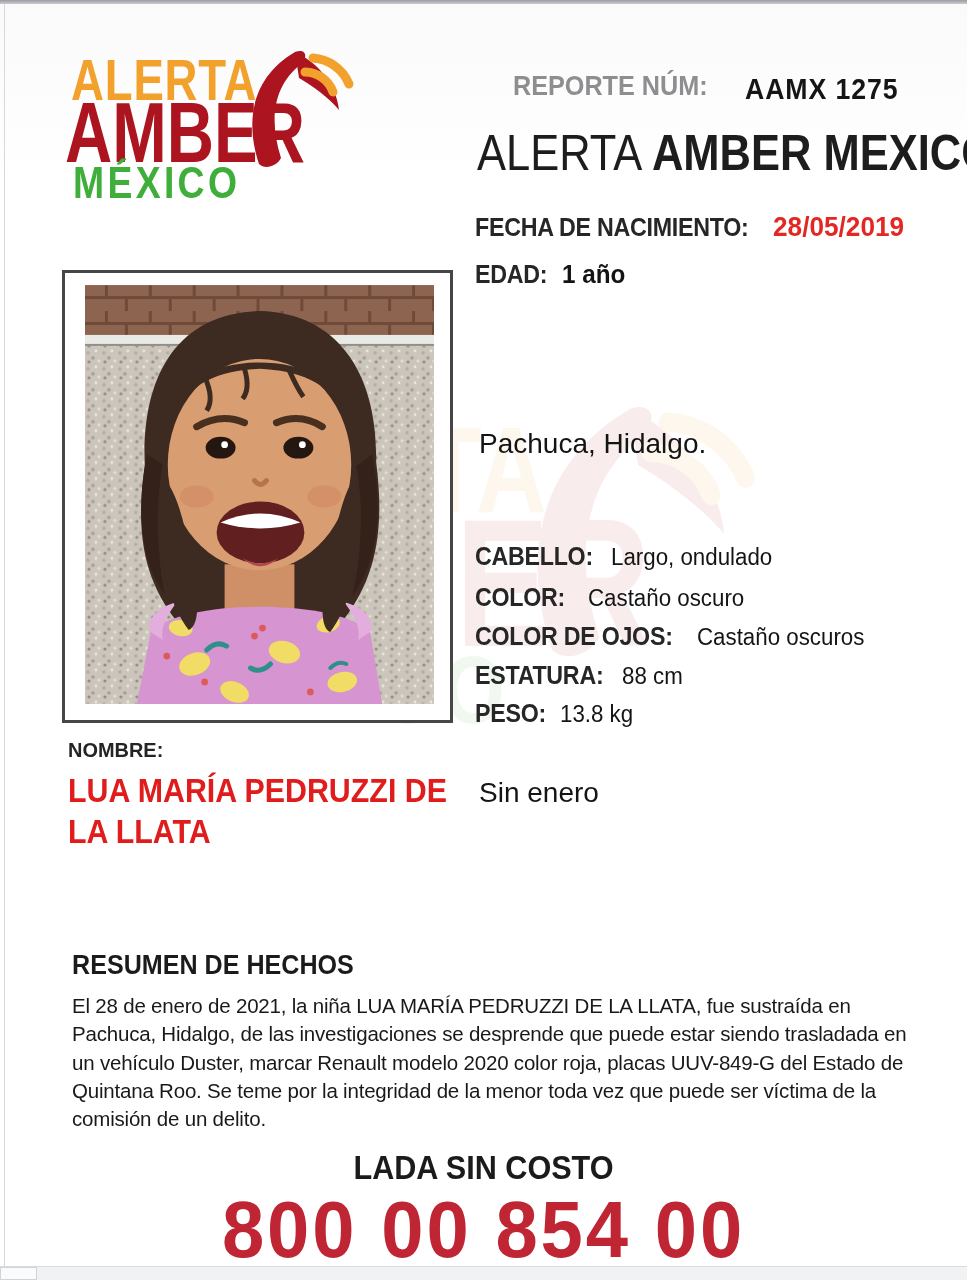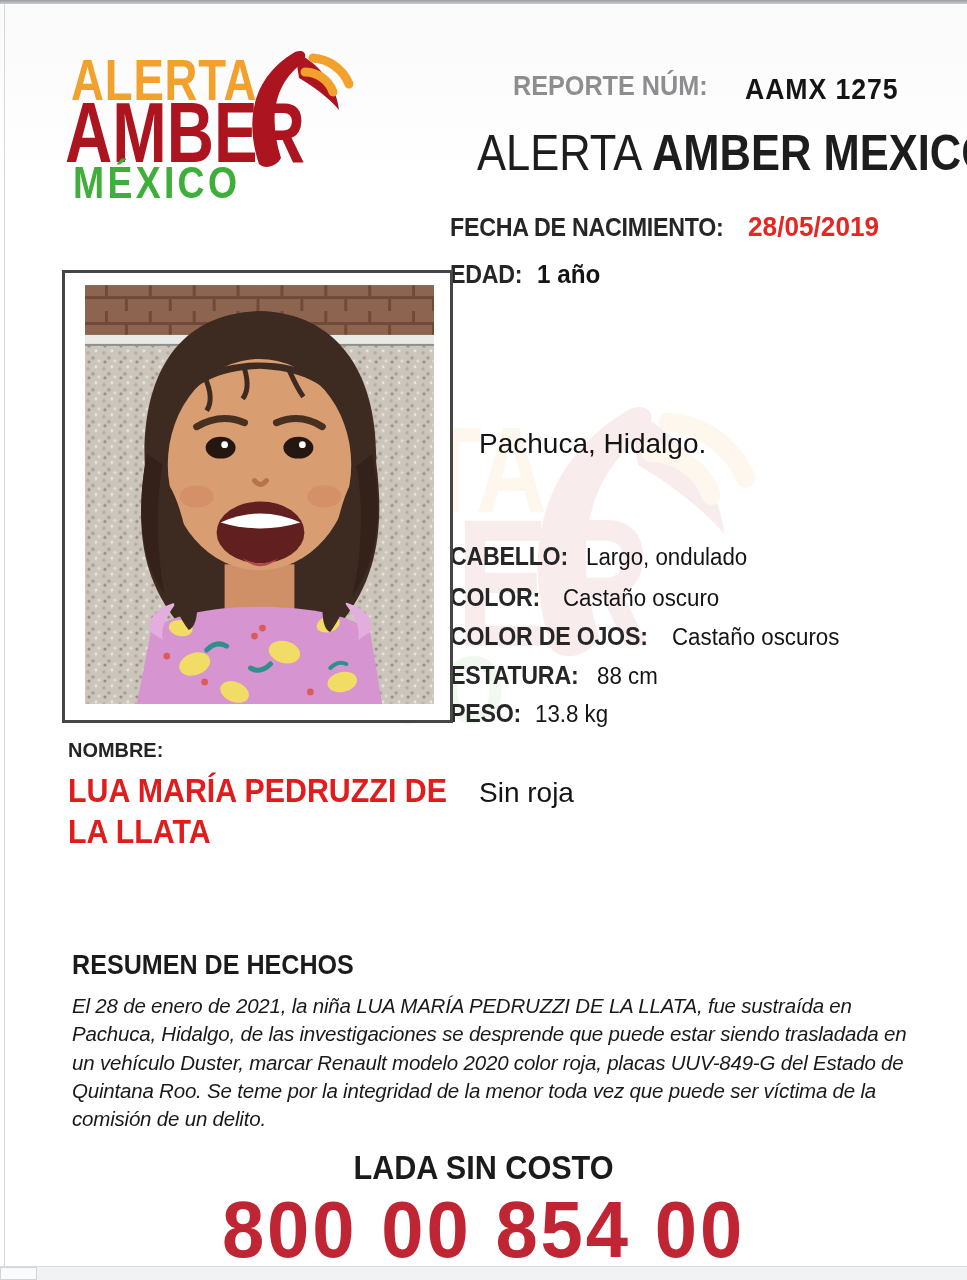--- a/index.html
+++ b/index.html
@@ -28,42 +28,42 @@
   
   .watermark{position:absolute;left:135px;top:405px;width:340px;height:165px;transform:scale(2.15);transform-origin:top left;opacity:.075;pointer-events:none;}
 
   
   .report-label{position:absolute;left:513px;top:70px;font-size:28px;font-weight:bold;color:#8e8e91;transform:scaleX(.9);transform-origin:left top;}
   .report-number{position:absolute;left:745px;top:73px;font-size:29px;font-weight:bold;color:#151515;transform:scaleX(.92);transform-origin:left top;letter-spacing:1px;}
   .poster-title{position:absolute;left:477px;top:124px;font-size:50px;color:#1d1d1d;white-space:nowrap;transform:scaleX(.87);transform-origin:left top;}
   .poster-title .b{font-weight:bold;}
 
   
-  .field{position:absolute;left:450px;white-space:nowrap;}
+  .field{position:absolute;left:475px;white-space:nowrap;}
   .flabel{font-size:25px;font-weight:bold;color:#262626;display:inline-block;transform:scaleX(.93);transform-origin:left bottom;letter-spacing:-0.3px;}
   .fvalue{font-size:23px;color:#141414;margin-left:9px;display:inline-block;transform:scaleX(.97);transform-origin:left bottom;}
   .fvalue.bold{font-weight:bold;font-size:25px;}
   .fvalue.red{color:#e32824;font-weight:bold;font-size:27px;margin-left:4px;}
   .fplain{position:absolute;left:479px;font-size:28px;color:#141414;white-space:nowrap;}
   .radio{display:inline-block;width:24px;height:24px;border:3px solid #161616;border-radius:50%;vertical-align:-5px;margin-left:4px;position:relative;background:#fff;}
   .radio.sel::after{content:"";position:absolute;left:6px;top:6px;width:12px;height:12px;border-radius:50%;background:#161616;}
   .sexo-opt{margin-left:14px;font-size:25px;font-weight:bold;}
   .sexo-opt:first-of-type{margin-left:9px;}
 
   
   .photo-frame{position:absolute;left:62px;top:270px;width:391px;height:453px;box-sizing:border-box;border:3px solid #464646;background:#ffffff;padding:12px 16px 16px 20px;}
   .photo-frame svg{display:block;width:349px;height:419px;}
 
   
   .nombre-label{position:absolute;left:68px;top:738px;font-size:21px;font-weight:bold;color:#242424;transform:scaleX(.95);transform-origin:left top;}
   .nombre-value{position:absolute;left:68px;top:770px;width:430px;font-size:33px;font-weight:bold;color:#e01c1c;line-height:1.25;transform:scaleX(.92);transform-origin:left top;}
 
   
   .resumen-title{position:absolute;left:72px;top:950px;font-size:27px;font-weight:bold;color:#1b1b1b;transform:scaleX(.93);transform-origin:left top;}
-  .resumen-body{position:absolute;left:72px;top:992px;width:852px;font-size:20.5px;line-height:1.38;color:#191919;letter-spacing:-0.2px;text-align:left;font-style:italic;}
+  .resumen-body{position:absolute;left:72px;top:992px;width:852px;font-size:20.5px;line-height:1.38;color:#191919;letter-spacing:-0.2px;text-align:left;}
 
   
   .lada{position:absolute;left:0;right:0;top:1148px;text-align:center;font-size:34px;font-weight:bold;color:#1b1b1b;transform:scaleX(.9);}
   .phone{position:absolute;left:0;right:0;top:1184px;text-align:center;font-size:80px;font-weight:bold;color:#c02534;letter-spacing:3px;transform:scaleX(.95);}
 </style>
 </head>
 <body>
 
 <div class="page">
 
@@ -125,21 +125,21 @@
   </div>
 
   <div class="field" style="top:661px">
     <span class="flabel">ESTATURA:</span><span class="fvalue">88 cm</span>
   </div>
 
   <div class="field" style="top:699px">
     <span class="flabel">PESO:</span><span class="fvalue">13.8 kg</span>
   </div>
 
-  <div class="fplain" style="top:777px">Sin roja</div>
+  <div class="fplain" style="top:777px">Sin enero</div>
 
   <div class="photo-frame">
     <svg viewBox="0 0 350 420">
       <defs>
         <pattern id="gravel" width="16" height="16" patternUnits="userSpaceOnUse">
           <rect width="16" height="16" fill="#ccc5bb"></rect>
           <circle cx="3" cy="4" r="1.7" fill="#b4aca1"></circle>
           <circle cx="11" cy="2" r="1.4" fill="#ece7de"></circle>
           <circle cx="8" cy="9" r="1.8" fill="#a79f93"></circle>
           <circle cx="14" cy="12" r="1.5" fill="#e5dfd5"></circle>

